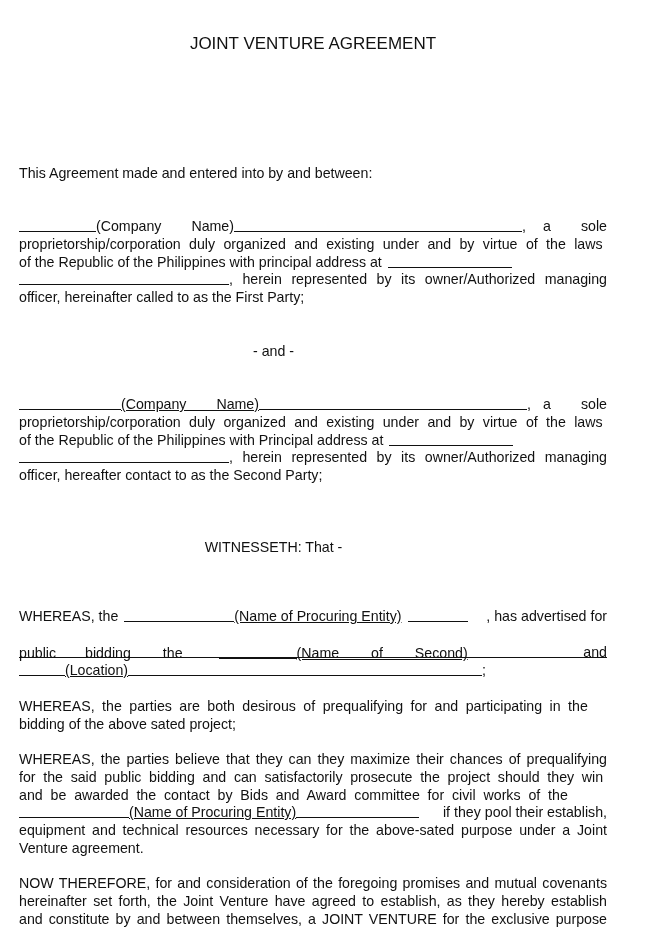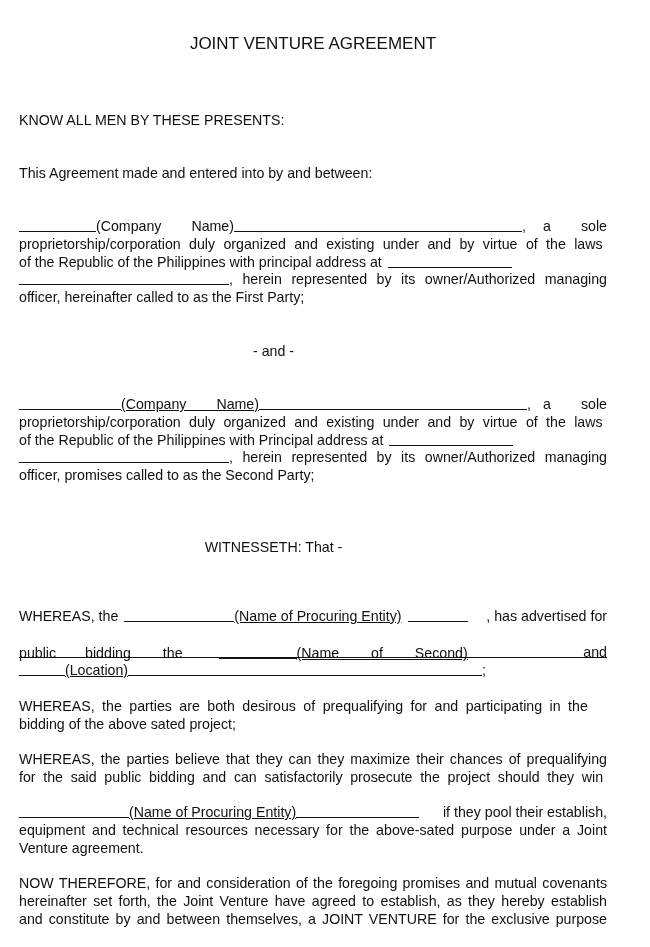--- a/index.html
+++ b/index.html
@@ -16,21 +16,20 @@
   .flex { display: flex; align-items: flex-start; }
   .gap { flex: 1; border-bottom: 1px solid #111; height: 13px; }
 </style>
 </head>
 <body>
 
 <div class="page">
 
   <div class="title">JOINT VENTURE AGREEMENT</div>
 
-  <div class="line" style="top:111px"><span>KNOW ALL MEN BY THESE PRESENTS:</span></div>
 
   <div class="line" style="top:164px"><span>This Agreement made and entered into by and between:</span></div>
 
   <div class="line flex" style="top:217px">
     <span class="blank" style="width:77px"></span>
     <span style="word-spacing:26px">(Company Name)</span>
     <span class="blank" style="width:288px"></span>
     <span>,</span>
     <span style="flex:1"></span>
     <span>a</span>
@@ -64,21 +63,21 @@
   <div class="line" style="top: 413px; word-spacing: 4.44318px;"><span>proprietorship/corporation duly organized and existing under and by virtue of the laws</span></div>
   <div class="line flex" style="top:431px">
     <span>of the Republic of the Philippines with Principal address at</span>
     <span style="width:6px"></span>
     <span class="blank" style="width:124px"></span>
   </div>
   <div class="line flex" style="top:448px">
     <span class="blank" style="width:210px"></span>
     <span style="flex:1; text-align:justify; text-align-last:justify; word-spacing:1px">, herein represented by its owner/Authorized managing</span>
   </div>
-  <div class="line" style="top:466px"><span>officer, promises called to as the Second Party;</span></div>
+  <div class="line" style="top:466px"><span>officer, hereafter contact to as the Second Party;</span></div>
 
   <div class="line center" style="top:538px">WITNESSETH: That -</div>
 
   <div class="line flex" style="top:607px">
     <span>WHEREAS, the</span>
     <span style="width:6px"></span>
     <span class="blank" style="width:110px"></span>
     <span class="u">(Name of Procuring Entity)</span>
     <span style="width:6px"></span>
     <span class="blank" style="width:60px"></span>
@@ -104,20 +103,21 @@
     <span class="u">(Location)</span>
     <span class="blank" style="width:354px"></span>
     <span>;</span>
   </div>
 
   <div class="line" style="top: 697px; word-spacing: 3.4987px;"><span>WHEREAS, the parties are both desirous of prequalifying for and participating in the</span></div>
   <div class="line" style="top:715px"><span>bidding of the above sated project;</span></div>
 
   <div class="line" style="top: 750px; word-spacing: 2.07943px;"><span>WHEREAS, the parties believe that they can they maximize their chances of prequalifying</span></div>
   <div class="line" style="top: 768px; word-spacing: 3.73798px;"><span>for the said public bidding and can satisfactorily prosecute the project should they win</span></div>
+  <div class="line" style="top: 786px; word-spacing: 3.89955px;"><span>and be awarded the contact by Bids and Award committee for civil works of the</span></div>
   <div class="line flex" style="top:803px">
     <span class="blank" style="width:110px"></span>
     <span class="u">(Name of Procuring Entity)</span>
     <span class="blank" style="width:123px"></span>
     <span style="flex:1; text-align:right">if they pool their establish,</span>
   </div>
   <div class="line" style="top: 821px; word-spacing: 2.90767px;"><span>equipment and technical resources necessary for the above-sated purpose under a Joint</span></div>
   <div class="line" style="top:839px"><span>Venture agreement.</span></div>
 
   <div class="line" style="top: 874px; word-spacing: 1.3608px;"><span>NOW THEREFORE, for and consideration of the foregoing promises and mutual covenants</span></div>

